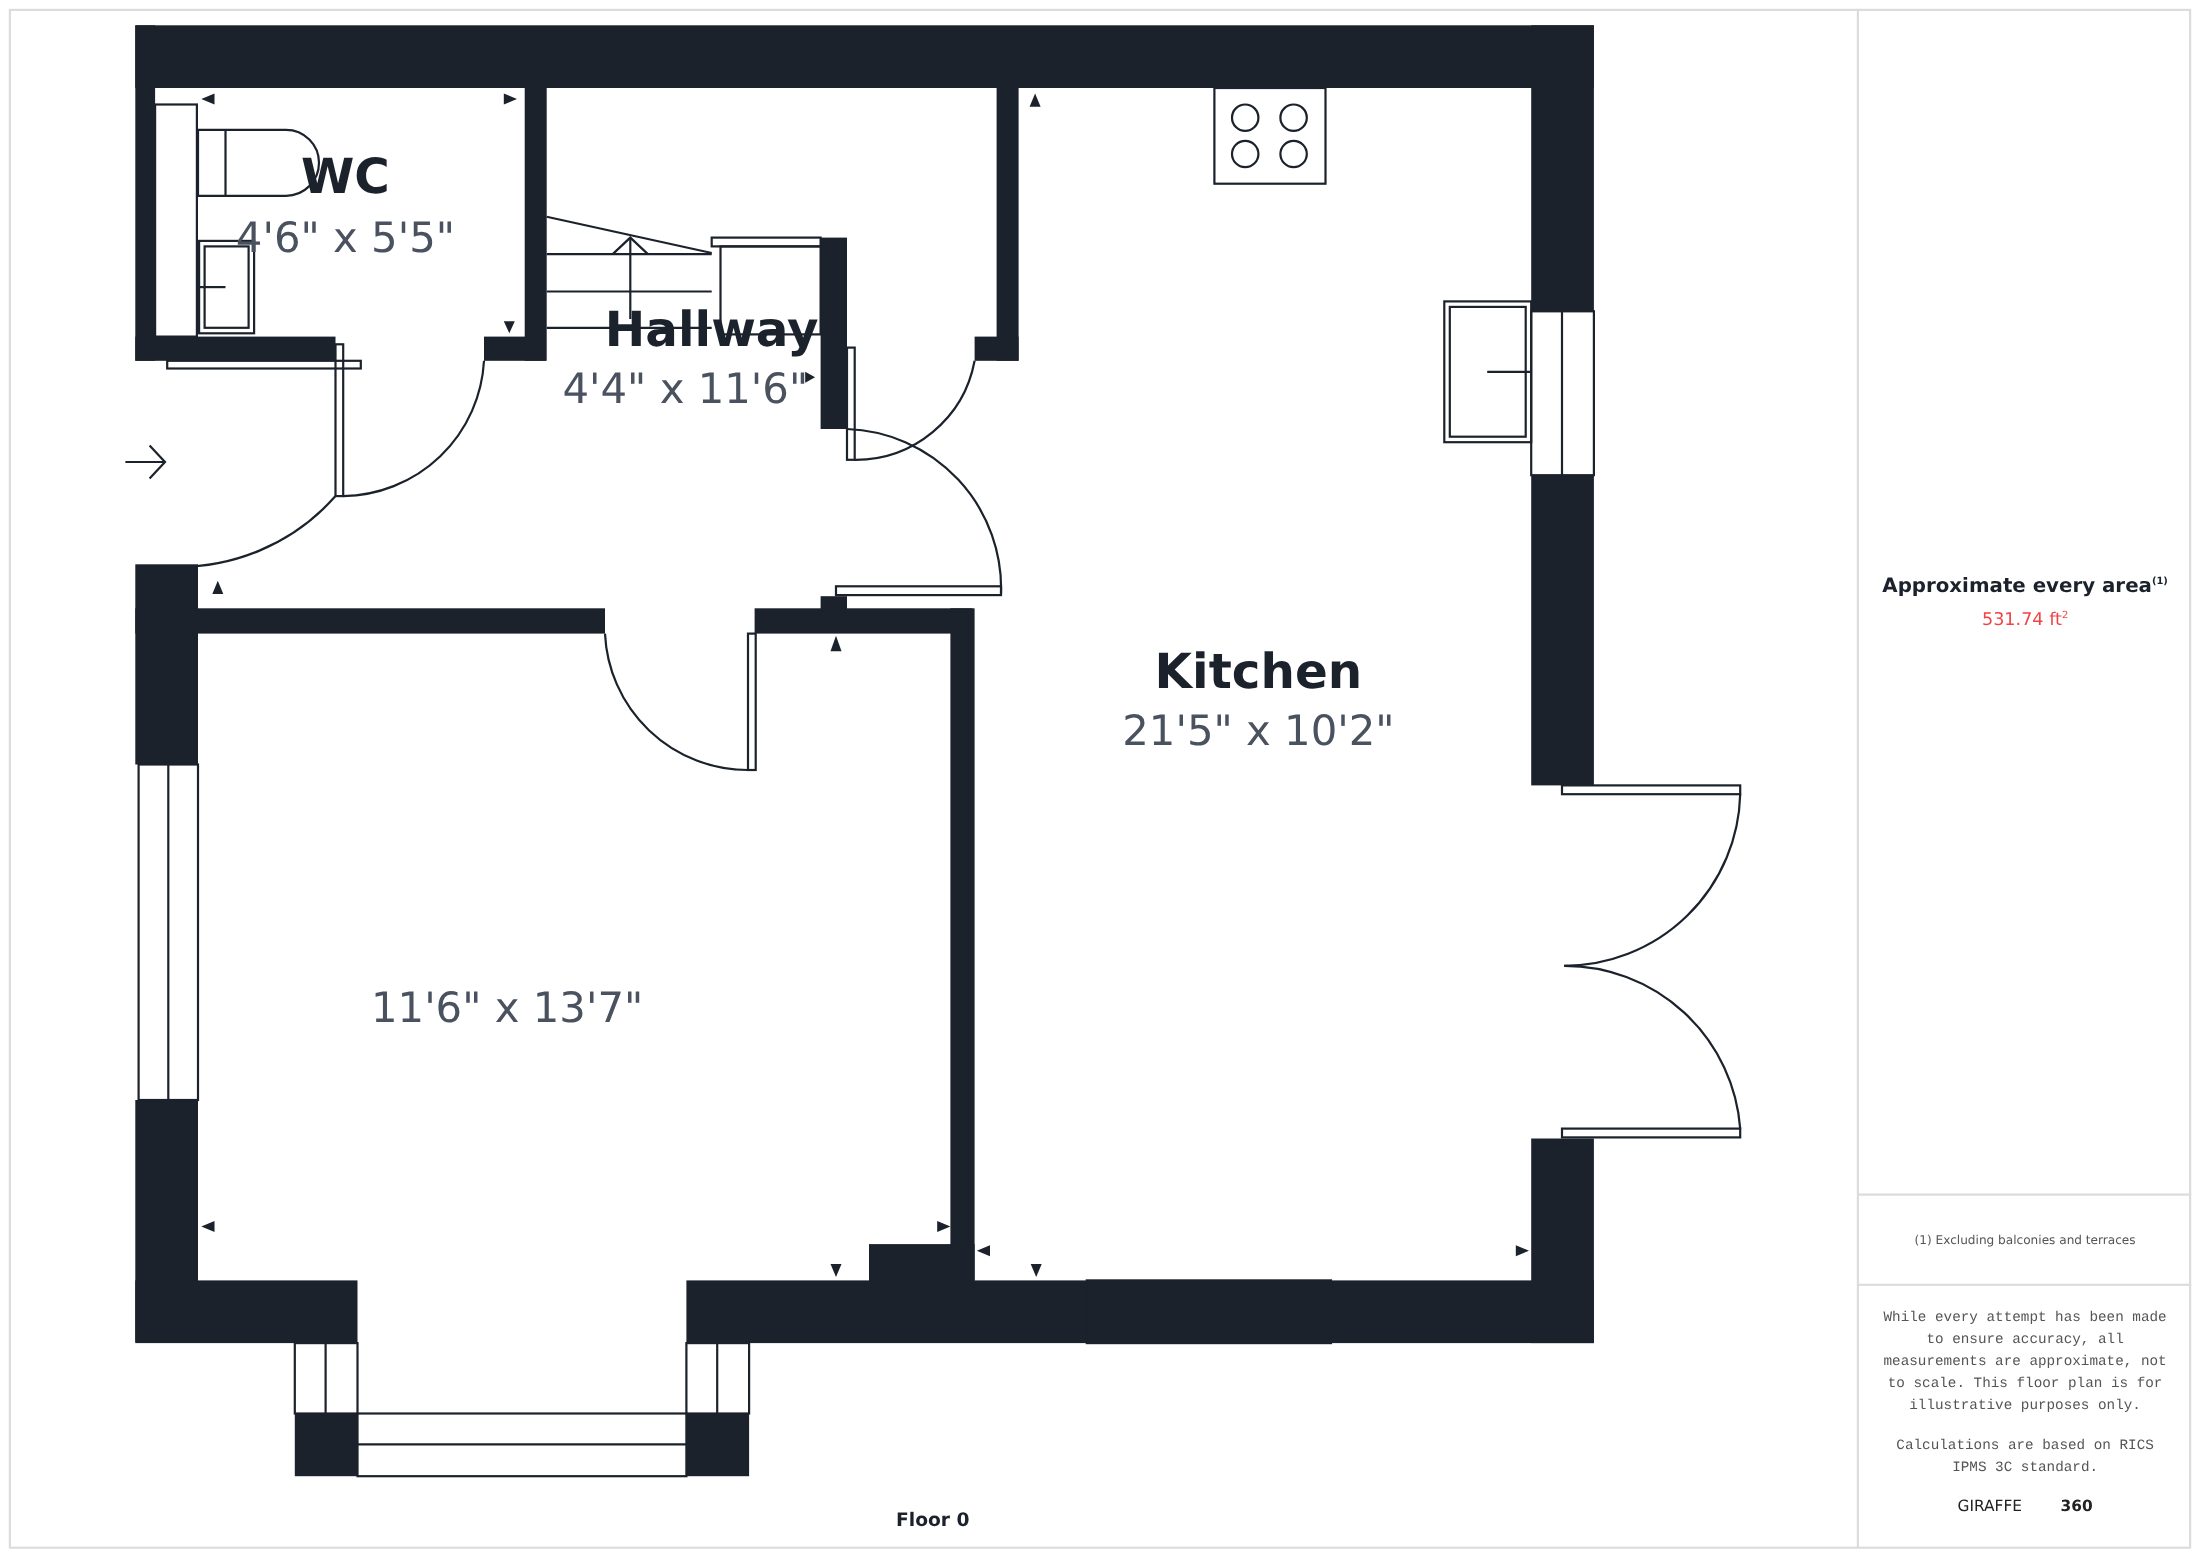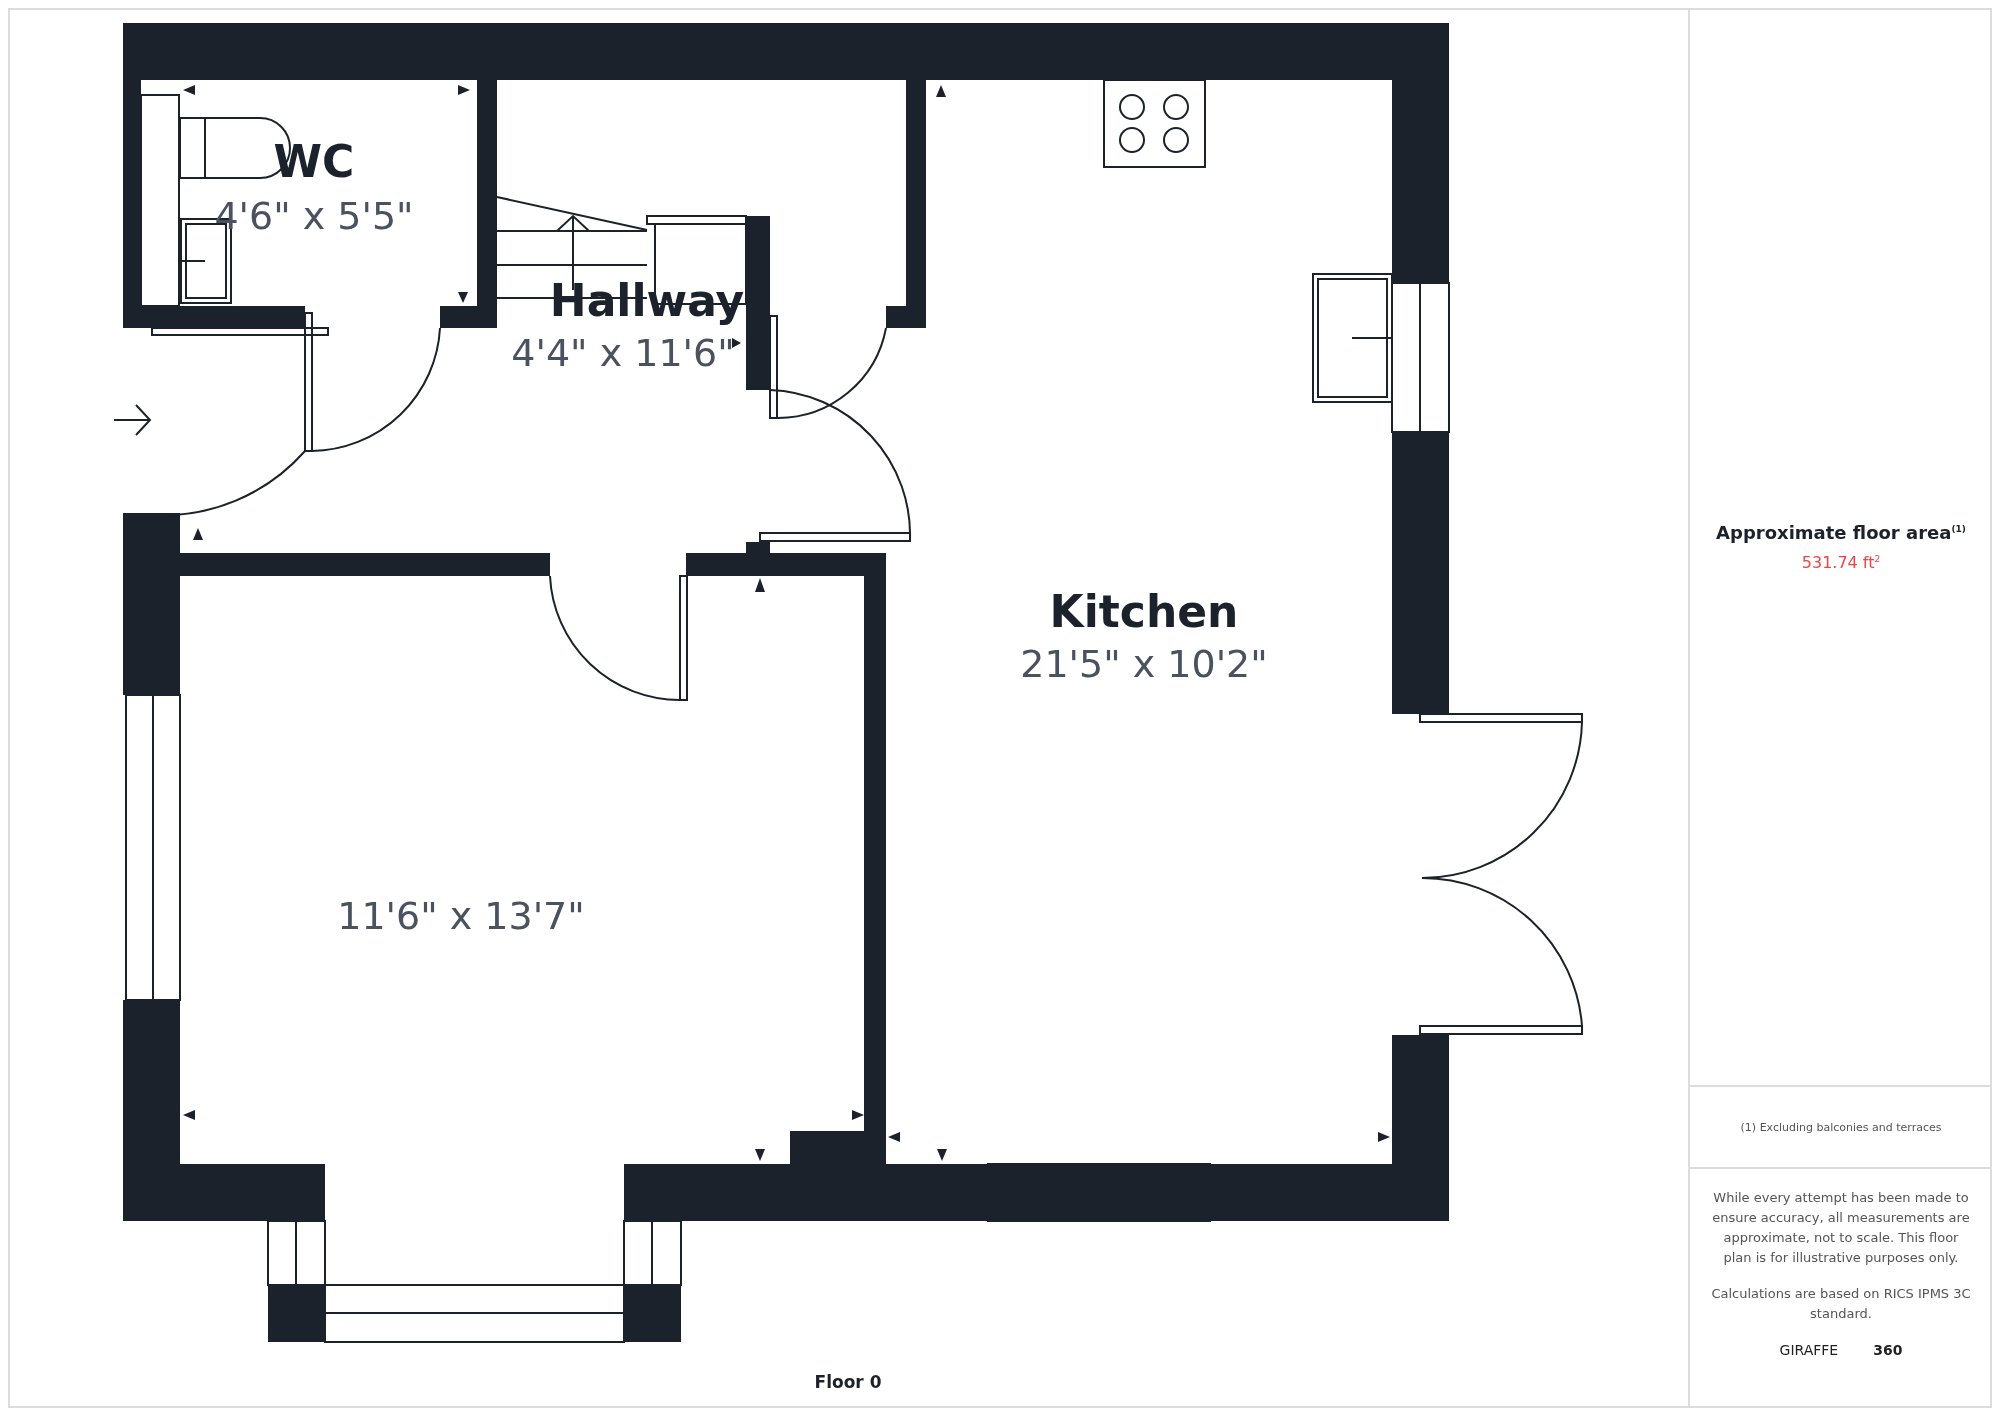--- a/index.html
+++ b/index.html
@@ -6,21 +6,21 @@
   body { width:2000px; height:1415px; position:relative; overflow:hidden; font-family:"DejaVu Sans", sans-serif; }
   .frame { position:absolute; left:8px; top:8px; width:1984px; height:1400px; border:2px solid #dcdcdc; box-sizing:border-box; }
   .side { position:absolute; left:1688px; top:8px; width:304px; height:1400px; border-left:2px solid #dcdcdc; box-sizing:border-box; }
   .side .area { position:absolute; top:0; left:0; right:0; height:1077px; border-bottom:2px solid #dcdcdc; display:flex; flex-direction:column; align-items:center; justify-content:center; }
   .area-title { font-weight:bold; font-size:18px; color:#1b222b; }
   .area-title sup { font-size:9px; }
   .area-value { font-size:16px; color:#ef4444; margin-top:10px; }
   .area-value sup { font-size:9px; }
   .note1 { position:absolute; top:1079px; left:0; right:0; height:80px; border-bottom:2px solid #dcdcdc; display:flex; align-items:center; justify-content:center; font-size:11px; color:#555; }
   .disclaimer { position:absolute; top:1180px; left:20px; right:20px; text-align:center; font-size:13px; line-height:20px; color:#555; }
-  .disclaimer p { margin:0 0 16px 0; }
+  .disclaimer p { margin:0 0 16px 0;font-family:Liberation Mono, monospace; }
   .brand { font-size:14px; color:#222; margin-top:2px; }
   .brand b { font-weight:bold;margin-left:35px; }
   svg.plan { position:absolute; left:0; top:0; }
   .label { position:absolute; transform:translate(-50%,-50%); white-space:nowrap; text-align:center; }
   .room-name { font-weight:bold; color:#1b222b; font-size:44px; }
   .room-dim { color:#4a5260; font-size:38px; }
   .floor-label { position:absolute; left:848px; top:1382px; transform:translate(-50%,-50%); font-size:17px; font-weight:bold; color:#1b222b; }
 </style>
 </head>
 <body>
@@ -161,21 +161,21 @@
 <div class="label room-name" style="left:623px; top:300px;margin-left:24px;">Hallway</div>
 <div class="label room-dim" style="left:623px; top:353px;">4'4" x 11'6"</div>
 <div class="label room-name" style="left:1144px; top:611px;">Kitchen</div>
 <div class="label room-dim" style="left:1144px; top:664px;">21'5" x 10'2"</div>
 <div class="label room-dim" style="left:461px; top:916px;">11'6" x 13'7"</div>
 
 <div class="floor-label">Floor 0</div>
 
 <div class="side">
   <div class="area">
-    <div class="area-title"><span>Approximate floor area</span><sup>(1)</sup></div>
+    <div class="area-title"><span>Approximate every area</span><sup>(1)</sup></div>
     <div class="area-value"><span>531.74 ft</span><sup>2</sup></div>
   </div>
   <div class="note1">(1) Excluding balconies and terraces</div>
   <div class="disclaimer">
     <p>While every attempt has been made to ensure accuracy, all measurements are approximate, not to scale. This floor plan is for illustrative purposes only.</p>
     <p>Calculations are based on RICS IPMS 3C standard.</p>
     <div class="brand"><span>GIRAFFE</span><b>360</b></div>
   </div>
 </div>
 

